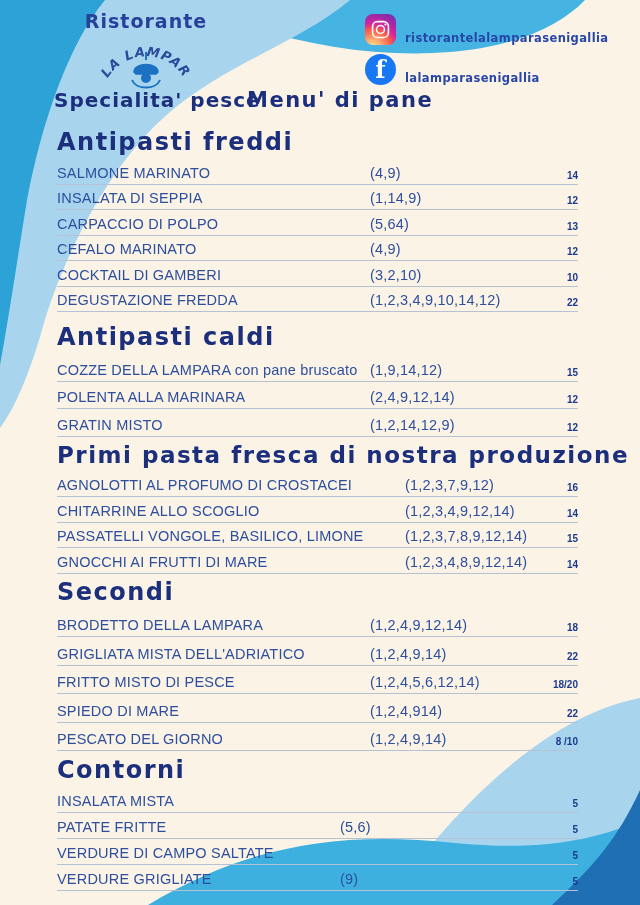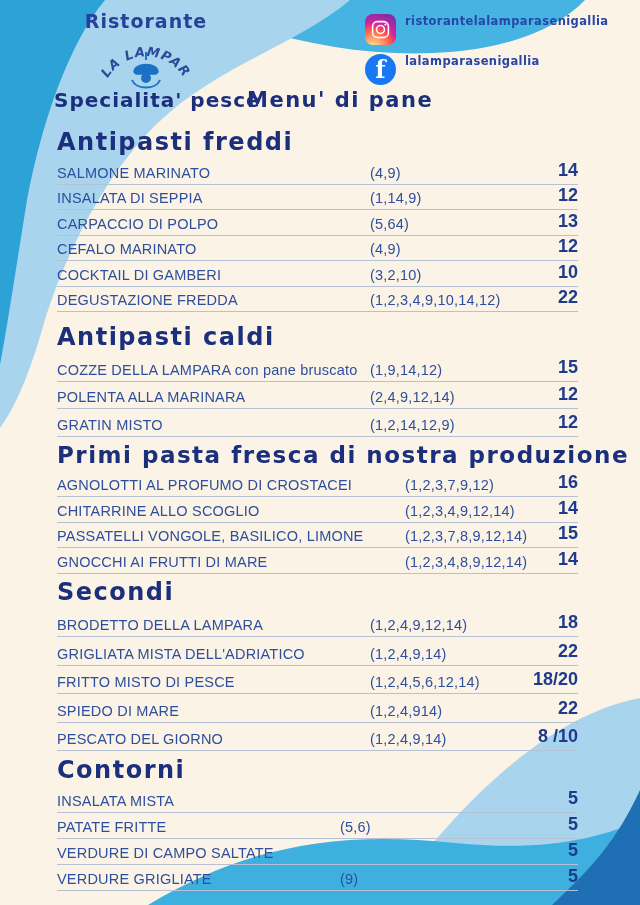--- a/index.html
+++ b/index.html
@@ -26,21 +26,21 @@
     font-weight:bold;font-size:20px;color:#1c2f7d;letter-spacing:1px;
     white-space:nowrap;position:absolute;left:8px;top:78px;width:200px;
   }
   .page-title{
     position:absolute;left:247px;top:88px;
     font-family:"DejaVu Sans", sans-serif;
     font-weight:bold;font-size:21px;color:#1c2f7d;letter-spacing:1.5px;
     white-space:nowrap;
   }
   .social{position:absolute;right:20px;top:14px;width:255px;}
-  .social-row{display:flex;align-items:flex-start;margin-bottom:9px;cursor:pointer;}
+  .social-row{display:flex;align-items:flex-end;margin-bottom:9px;cursor:pointer;}
   .social-handle{
     font-family:"DejaVu Sans", sans-serif;
     font-weight:bold;font-size:11.5px;color:#2846a6;letter-spacing:.4px;
     margin-left:9px;white-space:nowrap;
   }
   .ig-icon{
     width:31px;height:31px;border-radius:8px;flex:0 0 31px;
     background:radial-gradient(circle at 25% 110%, #fdf497 0%, #fd5949 45%, #d6249f 60%, #7b2ea8 90%);
     display:flex;align-items:center;justify-content:center;
   }
@@ -65,21 +65,21 @@
     padding-bottom:3px;box-sizing:border-box;
   }
   .item-name{
     font-size:14.5px;color:#2e4f9e;letter-spacing:.2px;white-space:nowrap;
   }
   .item-allergens{
     position:absolute;left:313px;bottom:3px;
     font-size:14.5px;color:#2e4f9e;letter-spacing:.2px;white-space:nowrap;
   }
   .item-price{
-    margin-left:auto;font-weight:bold;font-size:18px;color:#1d3a8c;white-space:nowrap;
+    margin-left:auto;font-weight:bold;font-size:10px;color:#1d3a8c;white-space:nowrap;
   }
 
   .sec-0{margin-top:6px;}
   .sec-1{margin-top:9px;}
   .sec-1 .row{height:27.5px;text-align:right;}
   .sec-2{margin-top:2px;}
   .sec-2 .section-heading{font-size:23px;}
   .sec-2 .row{height:25.5px;}
   .sec-2 .item-allergens{left:348px;}
   .sec-3{margin-top:2px;}

